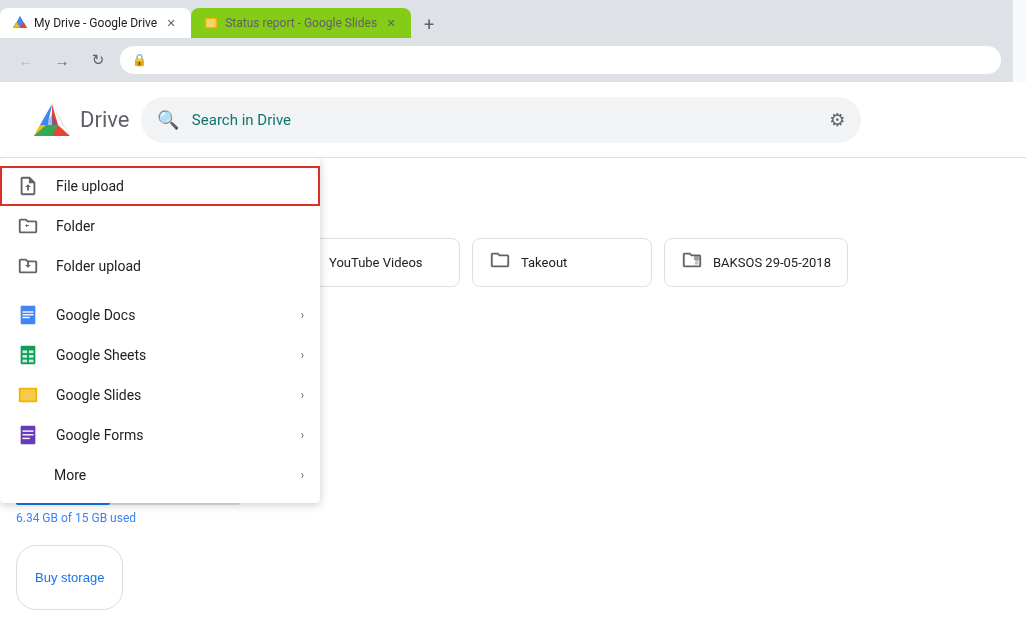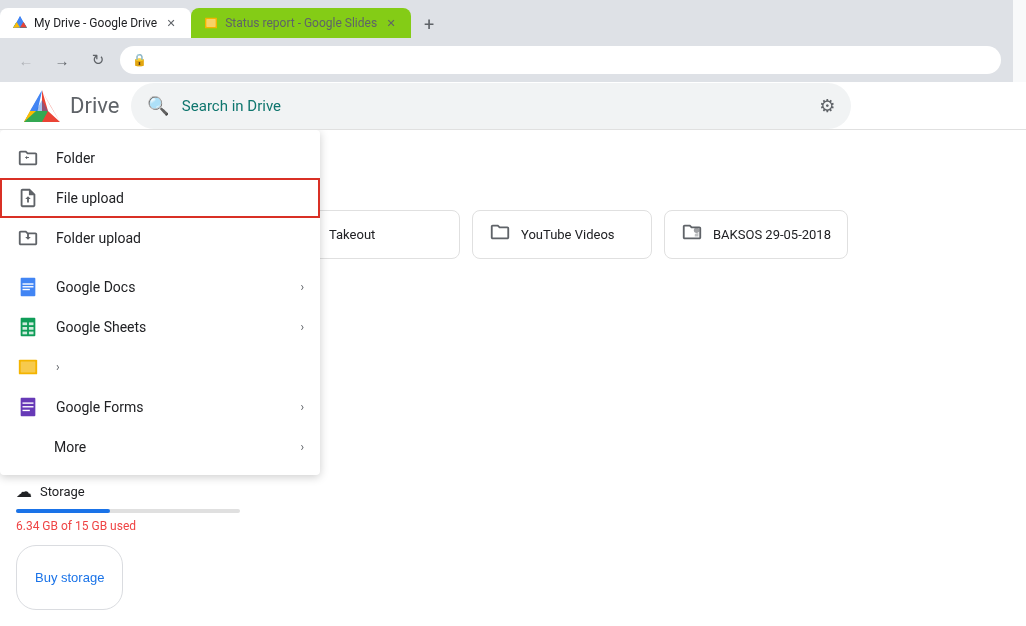--- a/index.html
+++ b/index.html
@@ -16,21 +16,21 @@
     .tab-new { width: 28px; height: 28px; display: flex; align-items: center; justify-content: center; color: #5f6368; cursor: pointer; font-size: 18px; margin-left: 4px; }
 
     .address-bar { display: flex; align-items: center; padding: 6px 12px; gap: 8px; background: #dee1e6; height: 44px; }
     .nav-btn { width: 28px; height: 28px; border-radius: 50%; display: flex; align-items: center; justify-content: center; cursor: pointer; color: #5f6368; font-size: 15px; border: none; background: transparent; }
     .nav-btn.disabled { color: #b0b3b8; cursor: default; }
     .url-bar { flex: 1; height: 28px; background: #fff; border-radius: 14px; display: flex; align-items: center; padding: 0 12px; gap: 6px; font-size: 13px; color: #202124; }
     .url-lock { color: #5f6368; font-size: 12px; }
 
     
     .app { display: flex; flex-direction: column; height: 544px; background: #fff; }
-    .app-header { display: flex; align-items: center; padding: 8px 22px; gap: 12px; height: 48px; border-bottom: 1px solid #e0e0e0; background: #fff; flex-shrink: 0; }
+    .app-header { display: flex; align-items: center; padding: 8px 32px; gap: 12px; height: 76px; border-bottom: 1px solid #e0e0e0; background: #fff; flex-shrink: 0; }
     .drive-logo { display: flex; align-items: center; gap: 8px; }
     .drive-logo-text { font-size: 22px; color: #5f6368; font-weight: 400; }
 
     .search-bar { flex: 1; max-width: 720px; height: 46px; background: #f1f3f4; border-radius: 24px; display: flex; align-items: center; padding: 0 16px; gap: 12px; cursor: text; }
     .search-icon { color: #5f6368; font-size: 18px; }
     .search-placeholder { color: #0f766e; font-size: 15px; }
     .search-filter-icon { margin-left: auto; color: #5f6368; font-size: 18px; cursor: pointer; }
 
     
     .content-area { display: flex; flex: 1; overflow: hidden; }
@@ -57,21 +57,21 @@
     .folders-row { display: flex; gap: 12px; padding: 80px 24px 16px; }
     .folder-item { display: flex; align-items: center; gap: 10px; padding: 10px 16px; border: 1px solid #e0e0e0; border-radius: 8px; cursor: pointer; min-width: 180px; }
     .folder-icon { font-size: 20px; color: #5f6368; }
     .folder-name { font-size: 13px; color: #202124; }
 
     
     .storage-section { position: absolute; bottom: 0; left: 0; width: 256px; padding: 12px 16px 16px; }
     .storage-label { display: flex; align-items: center; gap: 8px; font-size: 13px; color: #202124; margin-bottom: 8px; }
     .storage-bar-container { width: 100%; height: 4px; background: #e0e0e0; border-radius: 2px; margin-bottom: 6px; }
     .storage-bar { height: 100%; background: #1a73e8; border-radius: 2px; }
-    .storage-text { font-size: 12px; color: #ef4444; margin-bottom: 12px; }
+    .storage-text { font-size: 12px; color: #3b82f6; margin-bottom: 20px; }
     .buy-storage-btn { border: 1px solid #dadce0; background: #fff; color: #1a73e8; padding: 24px 18px; border-radius: 20px; font-size: 13px; cursor: pointer; font-weight: 500; }
   </style>
 </head>
 <body>
 
 <div class="browser-chrome">
 
   <div class="tab-bar">
 
     <div class="tab">
@@ -161,38 +161,38 @@
       <span class="search-filter-icon">⚙</span>
     </div>
   </div>
 
   <div class="content-area">
 
     <div class="sidebar">
 
       <div class="dropdown-menu">
 
+        <div class="menu-item highlighted">
+          <span class="menu-item-icon icon-file-upload">
+            <svg width="22" height="22" viewBox="0 0 24 24" fill="#5f6368">
+                <path d="M14 2H6c-1.1 0-1.99.9-1.99 2L4 20c0 1.1.89 2 1.99 2H18c1.1 0 2-.9 2-2V8l-6-6zm4 18H6V4h7v5h5v11zm-7-7H9l3-3 3 3h-2v4h-2v-4z"></path>
+              </svg>
+          </span>
+          <span class="menu-item-label">File upload</span>
+        </div>
+
         <div class="menu-item">
           <span class="menu-item-icon icon-folder-new">
             <svg width="22" height="22" viewBox="0 0 24 24" fill="#5f6368">
                 <path d="M20 6H12l-2-2H4c-1.1 0-2 .9-2 2v12c0 1.1.9 2 2 2h16c1.1 0 2-.9 2-2V8c0-1.1-.9-2-2-2zm0 12H4V6h5.17l2 2H20v10z"></path>
                 <path d="M12 11H11v-1h-1v1h-1v1h1v1h1v-1h1z" fill="none"></path>
                 <path d="M13 12v-1h-2v-1h-1v1H9v1h1v1h1v-1h2z"></path>
               </svg>
           </span>
           <span class="menu-item-label">Folder</span>
-        </div>
-
-        <div class="menu-item highlighted">
-          <span class="menu-item-icon icon-file-upload">
-            <svg width="22" height="22" viewBox="0 0 24 24" fill="#5f6368">
-                <path d="M14 2H6c-1.1 0-1.99.9-1.99 2L4 20c0 1.1.89 2 1.99 2H18c1.1 0 2-.9 2-2V8l-6-6zm4 18H6V4h7v5h5v11zm-7-7H9l3-3 3 3h-2v4h-2v-4z"></path>
-              </svg>
-          </span>
-          <span class="menu-item-label">File upload</span>
         </div>
 
         <div class="menu-item">
           <span class="menu-item-icon icon-folder-upload">
             <svg width="22" height="22" viewBox="0 0 24 24" fill="#5f6368">
                 <path d="M20 6H12l-2-2H4c-1.1 0-2 .9-2 2v12c0 1.1.9 2 2 2h16c1.1 0 2-.9 2-2V8c0-1.1-.9-2-2-2zm0 12H4V6h5.17l2 2H20v10zm-8-4l-3-3h2v-3h2v3h2l-3 3z"></path>
               </svg>
           </span>
           <span class="menu-item-label">Folder upload</span>
         </div>
@@ -228,20 +228,21 @@
           <span class="menu-item-arrow">›</span>
         </div>
 
         <div class="menu-item">
           <span class="menu-item-icon">
             <svg width="22" height="22" viewBox="0 0 24 24">
                 <rect x="2" y="4" width="20" height="16" rx="1" fill="#f4b400"></rect>
                 <rect x="4" y="6" width="16" height="12" rx="0.5" fill="white" opacity="0.3"></rect>
               </svg>
           </span>
+          <span class="menu-item-label">Google Slides</span>
           <span class="menu-item-arrow">›</span>
         </div>
 
         <div class="menu-item">
           <span class="menu-item-icon">
             <svg width="22" height="22" viewBox="0 0 24 24">
                 <rect x="4" y="2" width="16" height="20" rx="1" fill="#673ab7"></rect>
                 <rect x="6" y="7" width="12" height="1.5" fill="white"></rect>
                 <rect x="6" y="11" width="12" height="1.5" fill="white"></rect>
                 <rect x="6" y="15" width="8" height="1.5" fill="white"></rect>
@@ -273,30 +274,30 @@
 
     <div class="main-content">
       <div class="folders-row">
 
         <div class="folder-item">
           <span class="folder-icon">
             <svg width="22" height="22" viewBox="0 0 24 24" fill="#5f6368">
                 <path d="M20 6H12l-2-2H4c-1.1 0-2 .9-2 2v12c0 1.1.9 2 2 2h16c1.1 0 2-.9 2-2V8c0-1.1-.9-2-2-2zm0 12H4V6h5.17l2 2H20v10z"></path>
               </svg>
           </span>
-          <span class="folder-name">Takeout</span>
+          <span class="folder-name">YouTube Videos</span>
         </div>
 
         <div class="folder-item">
           <span class="folder-icon">
             <svg width="22" height="22" viewBox="0 0 24 24" fill="#5f6368">
                 <path d="M20 6H12l-2-2H4c-1.1 0-2 .9-2 2v12c0 1.1.9 2 2 2h16c1.1 0 2-.9 2-2V8c0-1.1-.9-2-2-2zm0 12H4V6h5.17l2 2H20v10z"></path>
               </svg>
           </span>
-          <span class="folder-name">YouTube Videos</span>
+          <span class="folder-name">Takeout</span>
         </div>
 
         <div class="folder-item">
           <span class="folder-icon">
             <svg width="22" height="22" viewBox="0 0 24 24" fill="#5f6368">
                 <path d="M20 6H12l-2-2H4c-1.1 0-2 .9-2 2v12c0 1.1.9 2 2 2h16c1.1 0 2-.9 2-2V8c0-1.1-.9-2-2-2zm0 12H4V6h5.17l2 2H20v10z"></path>
                 <circle cx="17" cy="10" r="3" fill="#5f6368" opacity="0.6"></circle>
                 <path d="M15 15c0-1.1 1.8-2 4-2v4h-4v-2z" fill="#5f6368" opacity="0.4"></path>
               </svg>
           </span>

